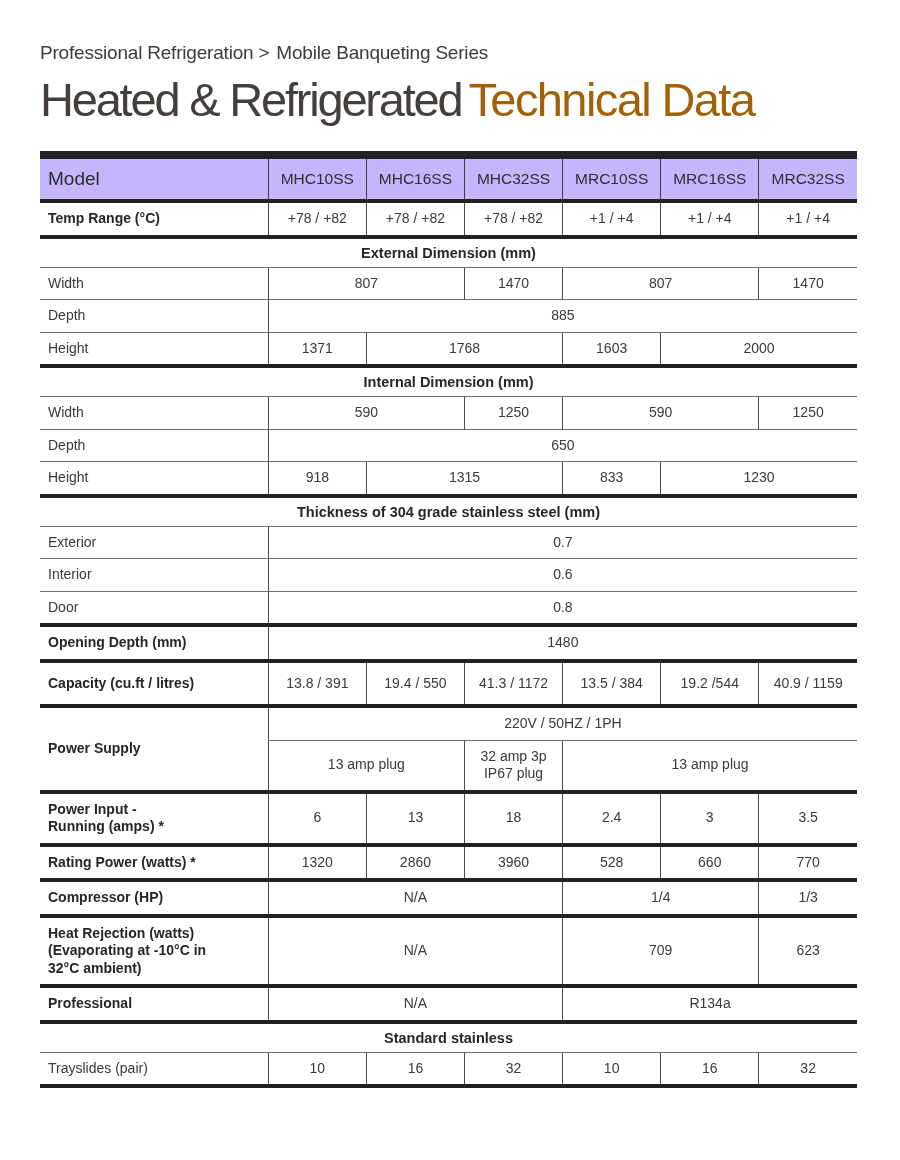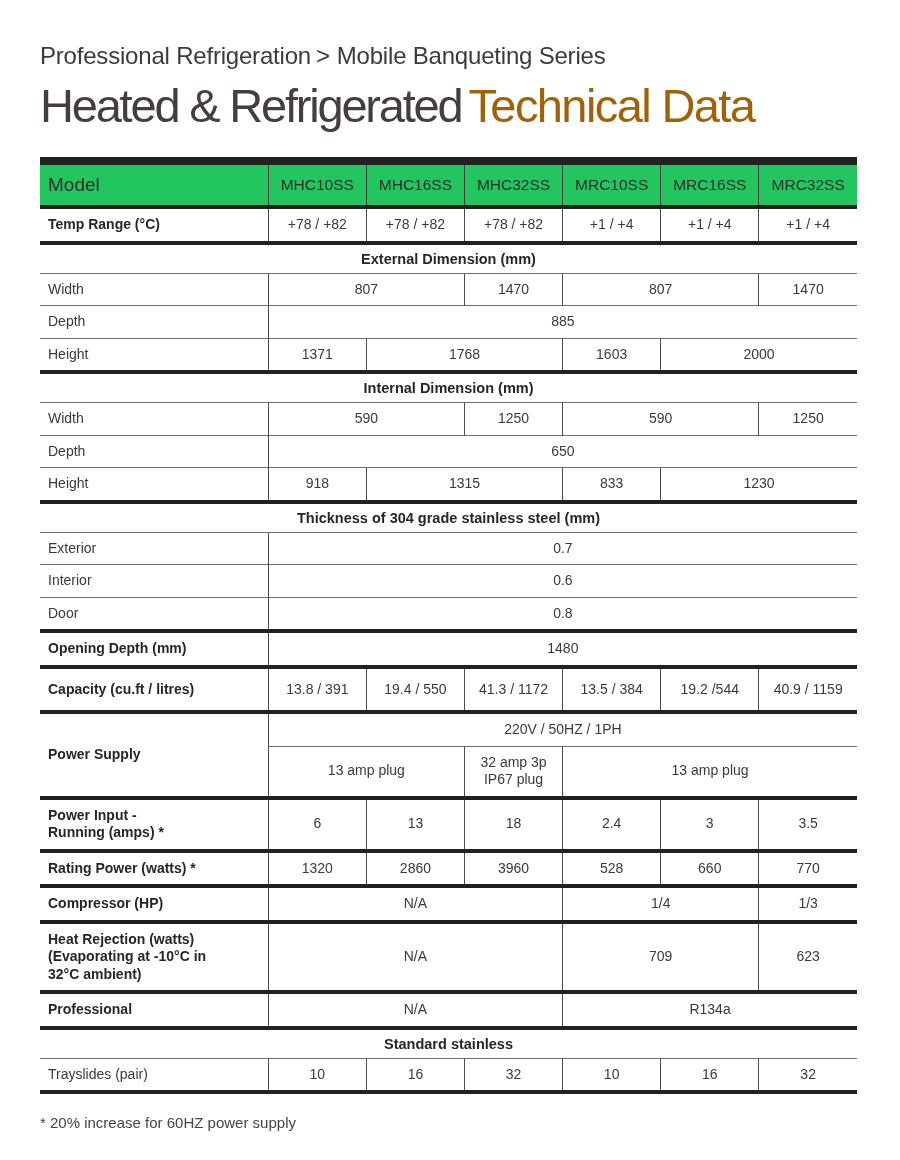--- a/index.html
+++ b/index.html
@@ -4,38 +4,38 @@
 <style>
   html,body{margin:0;padding:0;background:#fff;}
   body{
     width:900px;height:1160px;overflow:hidden;
     font-family:"Liberation Sans","DejaVu Sans",sans-serif;
     color:#333;
     -webkit-font-smoothing:antialiased;
   }
   .page{padding:42px 43px 0 40px;}
 
-  .breadcrumb{font-size:24px;color:#3b3b3b;letter-spacing:-0.2px;margin:0 0 12px 0;}
+  .breadcrumb{font-size:19px;color:#3b3b3b;letter-spacing:-0.2px;margin:0 0 12px 0;}
   .breadcrumb .sep{margin:0 7px 0 5px;}
 
   .title{margin:0 0 28px 0;font-size:47px;line-height:1.0;letter-spacing:-2px;white-space:nowrap;}
   .title .t-bold{font-weight:normal;color:#453e3c;letter-spacing:-2.2px;}
   .title .t-light{font-weight:300;color:#a16207;margin-left:7px;letter-spacing:-1.6px;}
 
   table.spec{
     border-collapse:collapse;table-layout:fixed;width:817px;
     font-size:14px;color:#3a3a3a;
   }
   col.c-label{width:228px;}
   col.c-val{width:98px;}
 
   thead th{
     border-top:8px solid #232021;
     border-bottom:4px solid #232021;
-    font-weight:normal;padding:9px 4px;vertical-align:middle;background:#22c55e;margin-left:20px;
+    font-weight:normal;padding:9px 4px;vertical-align:middle;background:#c4b5fd;margin-left:20px;
   }
   th.model-label{text-align:left;font-size:19px;padding-left:8px;color:#2d2d2d;}
   th.model{font-size:15.5px;text-align:center;border-left:1px solid #3e3e3e;color:#2f2f2f;}
 
   td{padding:7px 4px;vertical-align:middle;background:#fff;}
   td.label{text-align:left;padding-left:8px;white-space:pre-line;line-height:1.25;}
   td.label.bold{font-weight:bold;color:#262626;}
   td.val{text-align:center;border-left:1.5px solid #4d4d4d;white-space:pre-line;line-height:1.25;}
 
   tr.sep-thick td{border-top:4px solid #232021;}
@@ -220,15 +220,14 @@
           <td class="val" colspan="1">10</td>
           <td class="val" colspan="1">16</td>
           <td class="val" colspan="1">32</td>
           <td class="val" colspan="1">10</td>
           <td class="val" colspan="1">16</td>
           <td class="val" colspan="1">32</td>
         </tr>
       </tbody>
   </table>
 
-  <div class="footnote">* 20% increase for 60HZ power supply</div>
 
 </div>
 
 </body></html>

